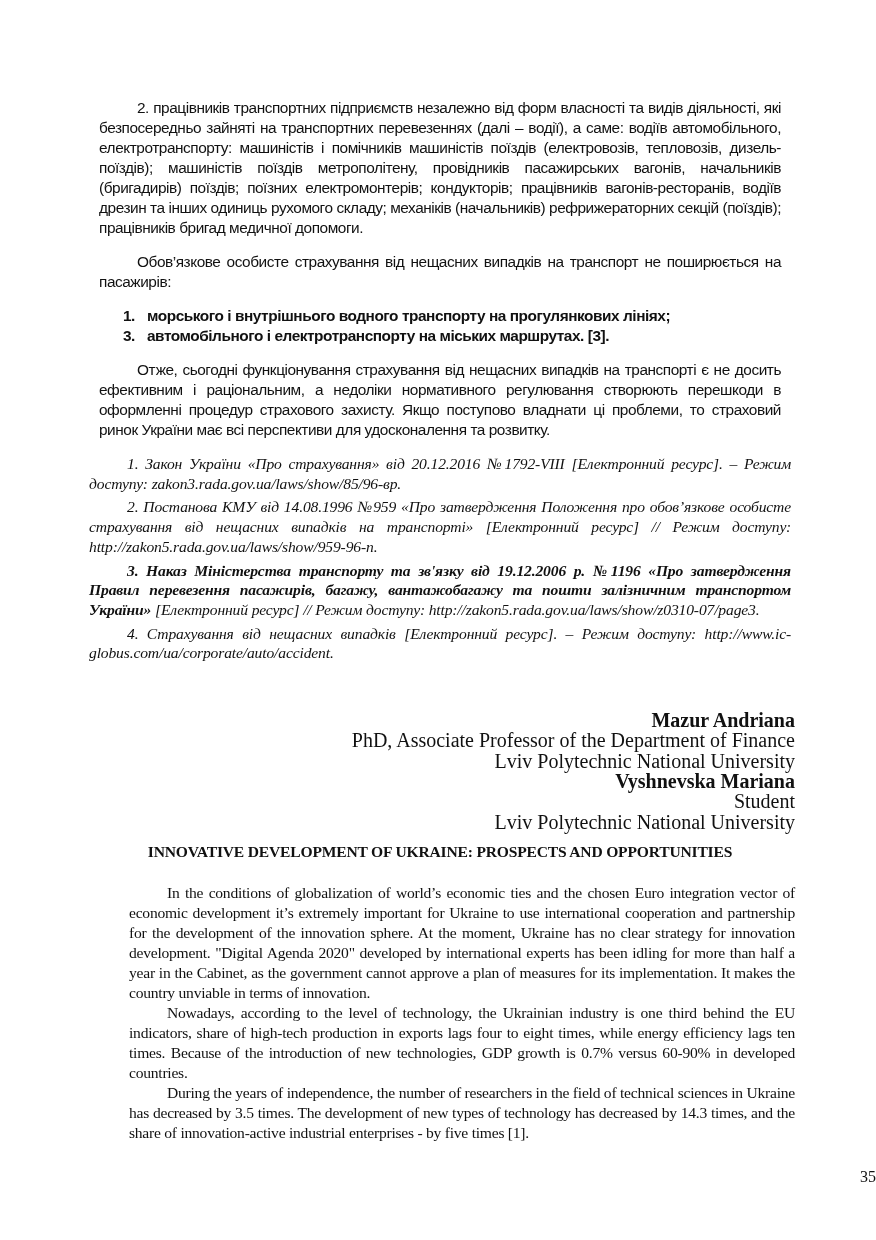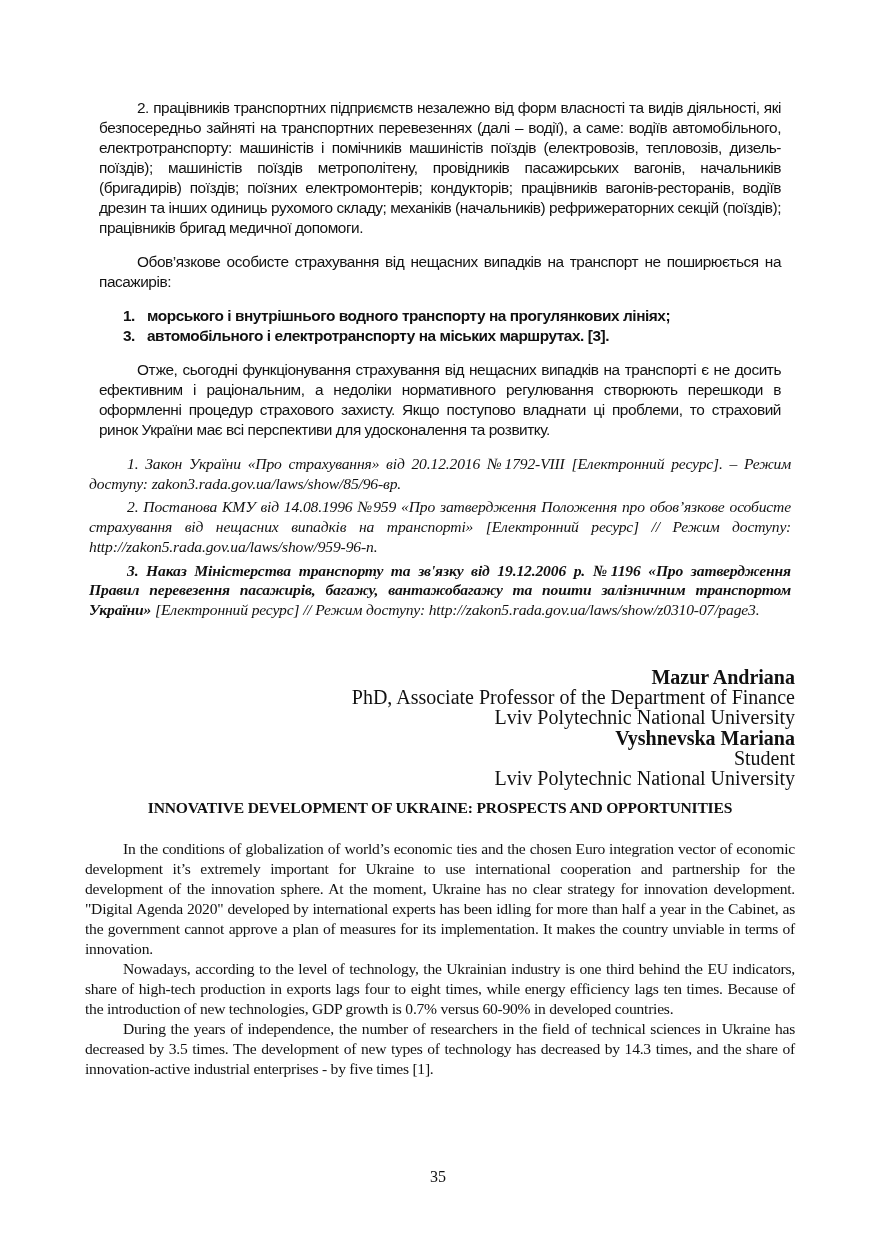--- a/index.html
+++ b/index.html
@@ -10,43 +10,44 @@
   .indent { text-indent: 38px; }
   .ua ol { margin: 0; padding: 0; list-style: none; }
   .ua li { margin: 0; padding-left: 38px; line-height: 20px; font-weight: bold; }
   .ua li .num { display: inline-block; width: 24px; }
   .refs { margin-top: 13px; font-family: "Liberation Serif", serif; font-style: italic; font-size: 15.6px; line-height: 19.7px; letter-spacing: -0.15px; }
   .refs p { margin: 4px; text-align: justify; }
   .refs .bold { font-weight: bold; }
   .authors { margin-top: 47px; text-align: right; font-family: "Liberation Serif", serif; font-size: 20px; line-height: 20.3px; }
   .authors .name { font-weight: bold; }
   .title { margin-top: 10px; text-align: center; font-family: "Liberation Serif", serif; font-weight: bold; font-size: 15.6px; letter-spacing: -0.2px; line-height: 20px; }
-  .en { margin-top: 21px; font-family: "Liberation Serif", serif; font-size: 15.6px; line-height: 20px; letter-spacing: -0.25px; }
+  .en { margin-top: 21px; font-family: "Liberation Serif", serif; font-size: 15.6px; line-height: 20px; letter-spacing: -0.25px; margin-left: 44px; }
   .en p { margin: 0; text-align: justify; }
-  .pagenum { position: absolute; left: 0; width: 876px; top: 1168px; text-align: center; font-family: "Liberation Serif", serif; font-size: 16px; }
+  .pagenum { position: absolute; left: 0; width: 876px; top: 1168px; text-align: right; font-family: "Liberation Serif", serif; font-size: 16px; }
 </style>
 </head>
 <body>
 
 <div class="page">
 
   <div class="ua">
     <p class="indent">2. працівників транспортних підприємств незалежно від форм власності та видів діяльності, які безпосередньо зайняті на транспортних перевезеннях (далі – водії), а саме: водіїв автомобільного, електротранспорту: машиністів і помічників машиністів поїздів (електровозів, тепловозів, дизель-поїздів); машиністів поїздів метрополітену, провідників пасажирських вагонів, начальників (бригадирів) поїздів; поїзних електромонтерів; кондукторів; працівників вагонів-ресторанів, водіїв дрезин та інших одиниць рухомого складу; механіків (начальників) рефрижераторних секцій (поїздів); працівників бригад медичної допомоги.</p>
     <p class="indent">Обов’язкове особисте страхування від нещасних випадків на транспорт не поширюється на пасажирів:</p>
     <ol>
       <li><span class="num">1.</span><span>морського і внутрішнього водного транспорту на прогулянкових лініях;</span></li>
       <li><span class="num">3.</span><span>автомобільного і електротранспорту на міських маршрутах. [3].</span></li>
     </ol>
     <p class="indent">Отже, сьогодні функціонування страхування від нещасних випадків на транспорті є не досить ефективним і раціональним, а недоліки нормативного регулювання створюють перешкоди в оформленні процедур страхового захисту. Якщо поступово владнати ці проблеми, то страховий ринок України має всі перспективи для удосконалення та розвитку.</p>
   </div>
 
   <div class="refs">
     <p class="indent">1. Закон України «Про страхування» від 20.12.2016 №1792-VIII [Електронний ресурс]. – Режим доступу: zakon3.rada.gov.ua/laws/show/85/96-вр.</p>
     <p class="indent">2. Постанова КМУ від 14.08.1996 №959 «Про затвердження Положення про обов’язкове особисте страхування від нещасних випадків на транспорті» [Електронний ресурс] // Режим доступу: http://zakon5.rada.gov.ua/laws/show/959-96-п.</p>
     <p class="indent"><span class="bold">3. Наказ Міністерства транспорту та зв'язку від 19.12.2006 р. №1196 «Про затвердження Правил перевезення пасажирів, багажу, вантажобагажу та пошти залізничним транспортом України»</span><span> [Електронний ресурс] // Режим доступу: http://zakon5.rada.gov.ua/laws/show/z0310-07/page3.</span></p>
+    <p class="indent">4. Страхування від нещасних випадків [Електронний ресурс]. – Режим доступу: http://www.ic-globus.com/ua/corporate/auto/accident.</p>
   </div>
 
   <div class="authors">
     <div class="name">Mazur Andriana</div>
     <div>PhD, Associate Professor of the Department of Finance</div>
     <div>Lviv Polytechnic National University</div>
     <div class="name">Vyshnevska Mariana</div>
     <div>Student</div>
     <div>Lviv Polytechnic National University</div>
   </div>

